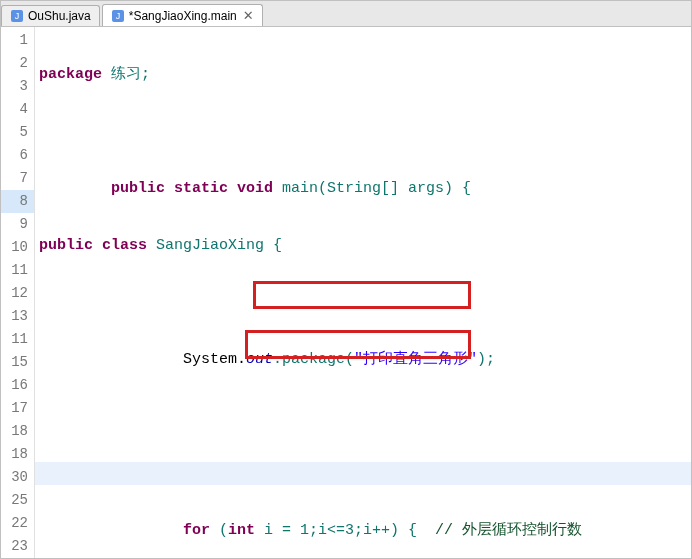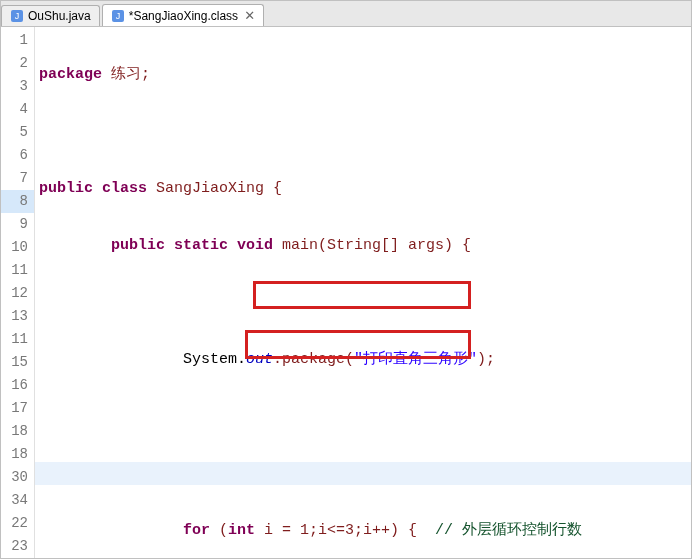--- a/index.html
+++ b/index.html
@@ -79,21 +79,21 @@
 .line {
   height: 23px;
   line-height: 23px;
   padding-left: 4px;
 }
 .line.hl { background: #e9f2fc; }
 .kw { color: #7f0055; font-weight: bold; font-family: Liberation Mono, monospace; }
 .field { color: #0000c0; font-style: italic; text-align: right; }
 .str { color: #2a00ff; }
 .cm { color: #14532d; }
-.plain { color: #7f1d1d; }
+.plain { color: #0f766e; }
 
 .redbox {
   position: absolute;
   border: 3px solid #d42020;
   pointer-events: none;
 }
 #box1 { left: 218px; top: 254px; width: 218px; height: 28px; }
 #box2 { left: 210px; top: 303px; width: 226px; height: 29px; }
 </style>
 </head>
@@ -109,21 +109,21 @@
     </span>
     <span>OuShu.java</span>
   </div>
   <div class="tab active">
     <span class="jicon">
       <svg width="14" height="14" viewBox="0 0 14 14">
           <rect x="1" y="1" width="12" height="12" rx="2" fill="#5b92e5"></rect>
           <text x="7" y="10" font-size="9" text-anchor="middle" fill="#fff" font-family="sans-serif">J</text>
         </svg>
     </span>
-    <span>*SangJiaoXing.class</span>
+    <span>*SangJiaoXing.main</span>
     <span class="close">✕</span>
   </div>
 </div>
 
 <div class="editor">
   <div class="gutter">
     <div class="ln">1</div>
     <div class="ln">2</div>
     <div class="ln">3</div>
     <div class="ln">4</div>
@@ -136,30 +136,30 @@
     <div class="ln">11</div>
     <div class="ln">12</div>
     <div class="ln">13</div>
     <div class="ln">11</div>
     <div class="ln">15</div>
     <div class="ln">16</div>
     <div class="ln">17</div>
     <div class="ln">18</div>
     <div class="ln">18</div>
     <div class="ln">30</div>
-    <div class="ln">34</div>
+    <div class="ln">25</div>
     <div class="ln">22</div>
     <div class="ln">23</div>
   </div>
 
   <div class="code">
     <div class="line"><span class="kw">package</span><span class="plain"> 练习</span><span class="plain">;</span></div>
     <div class="line"></div>
+    <div class="line">        <span class="kw">public</span><span class="kw"> static</span><span class="kw"> void</span><span class="plain"> main(String[] args) {</span></div>
     <div class="line"><span class="kw">public</span><span class="kw"> class</span><span class="plain"> SangJiaoXing {</span></div>
-    <div class="line">        <span class="kw">public</span><span class="kw"> static</span><span class="kw"> void</span><span class="plain"> main(String[] args) {</span></div>
     <div class="line"></div>
     <div class="line">                System.<span class="field">out</span><span class="plain">.package(</span><span class="str">"打印直角三角形"</span><span class="plain">);</span></div>
     <div class="line"></div>
     <div class="line hl"></div>
     <div class="line">                <span class="kw">for</span><span class="plain"> (</span><span class="kw">int</span><span class="plain"> i = 1;i&lt;=3;i++) {  </span><span class="cm">// 外层循环控制行数</span></div>
     
     
     
     
     

